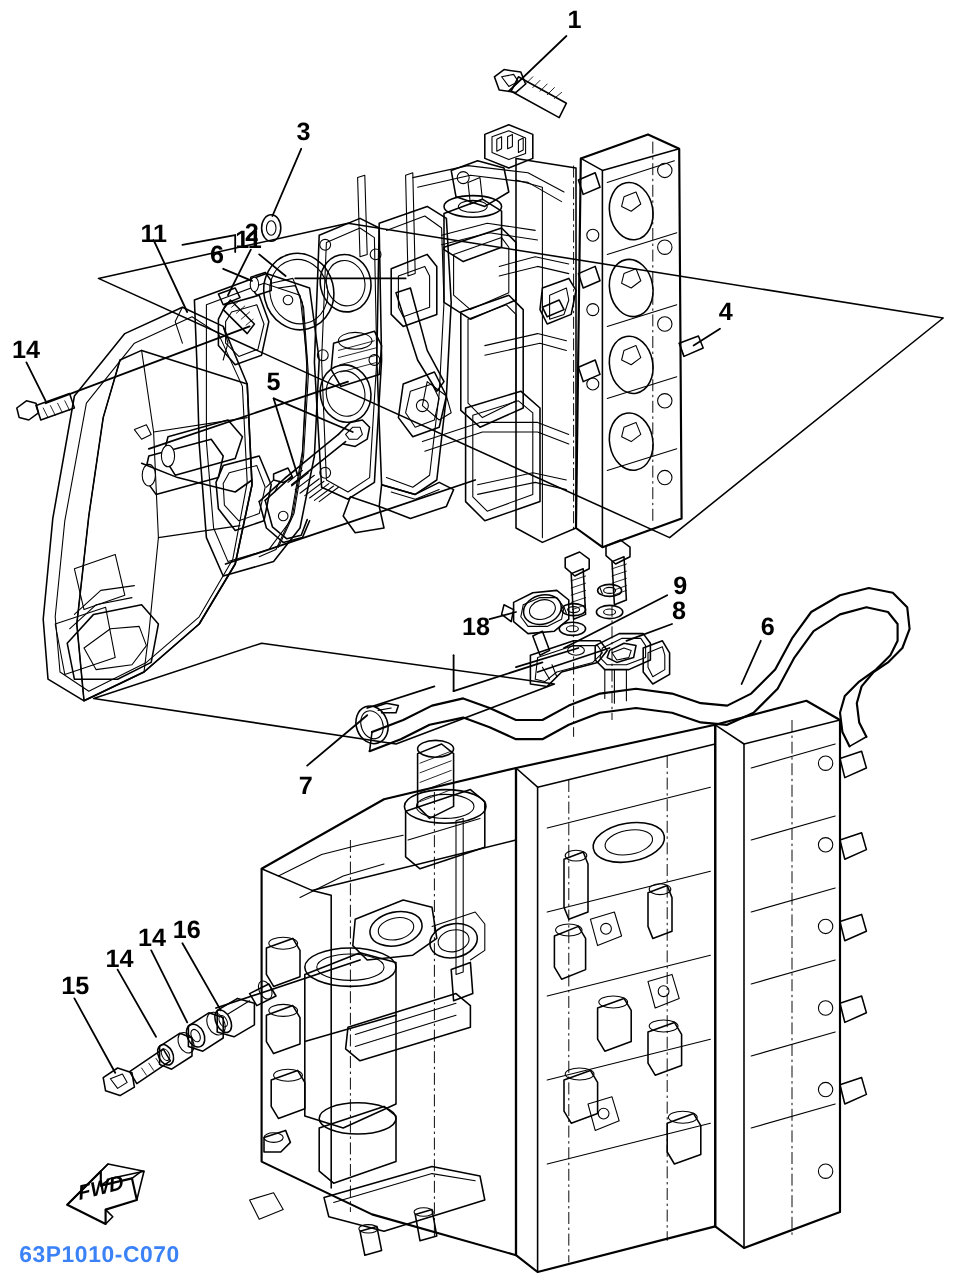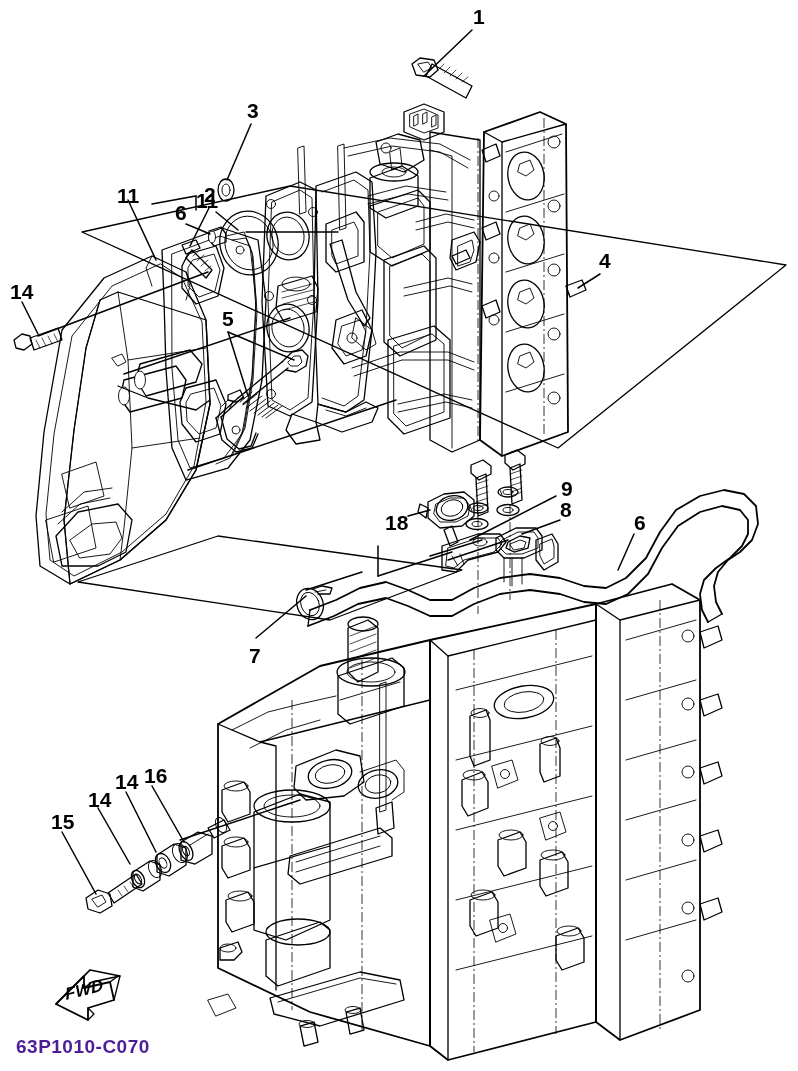--- a/index.html
+++ b/index.html
@@ -37,21 +37,21 @@
     letter-spacing: 0px;
   }
   #part-number {
     position: absolute;
     left: 16px;
     top: 1036px;
     font-family: "Liberation Sans", sans-serif;
     font-size: 19px;
     font-weight: 700;
     letter-spacing: 0.5px;
-    color: #4c1d95;
+    color: #3b82f6;
     white-space: nowrap;
   }
   #fwd-text {
     position: absolute;
     left: 64px;
     top: 985px;
     font-family: "Liberation Sans", sans-serif;
     font-size: 17px;
     font-weight: 700;
     font-style: italic;

